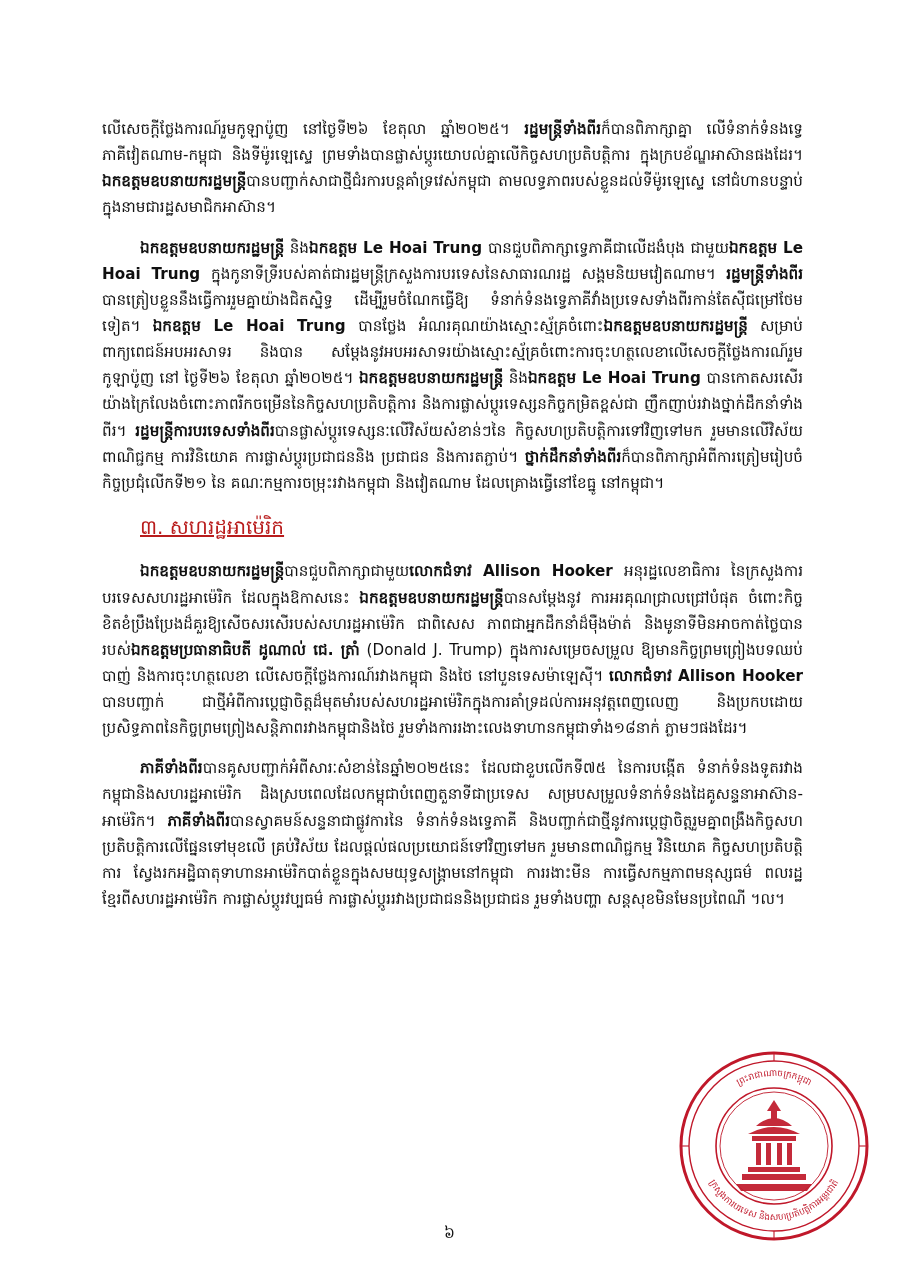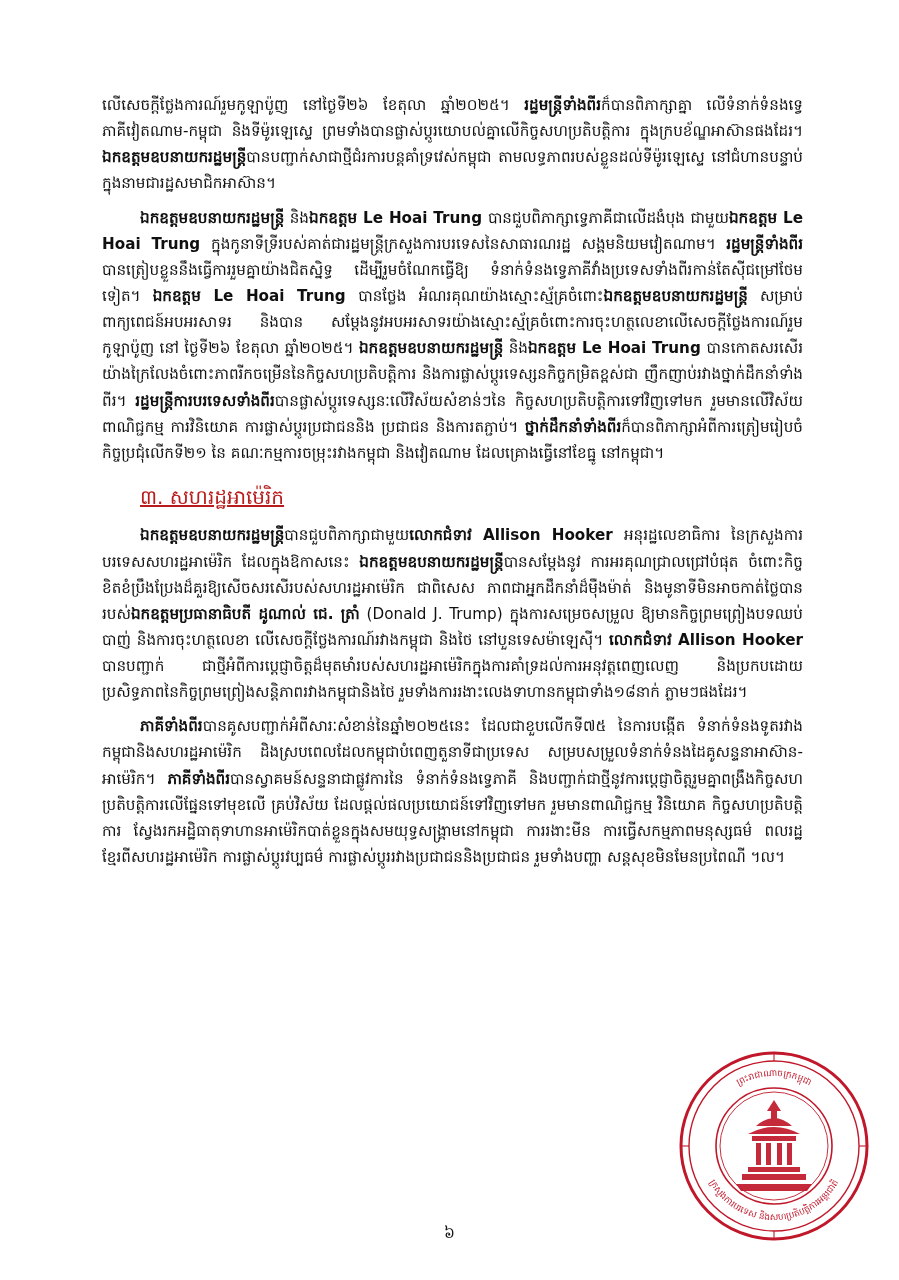--- a/index.html
+++ b/index.html
@@ -13,21 +13,21 @@
     height: 1280px;
     position: relative;
     font-family: "DejaVu Sans", "Liberation Sans", sans-serif;
     color: #101010;
     overflow: hidden;
   }
   .page {
     position: relative;
     width: 899px;
     height: 1280px;
-    padding: 92px 96px 0 102px;
+    padding: 116px 96px 0 102px;
   }
   .doc-body {
     font-size: 15.2px;
     line-height: 1.72;
     text-align: justify;
     text-justify: inter-word;
   }
   p {
     margin: 0 0 1px 0;
   }
@@ -44,21 +44,21 @@
   }
   .heading-blue {
     margin: 14px 0 3px 0;
     text-indent: 38px;
     color: #b91c1c;
     font-size: 20px;
   }
   .heading-blue .u {
     text-decoration: underline;
   }
-  .para-block { margin-top: 8px; }
+  .para-block { margin-top: 14px; }
   .page-number {
     position: absolute;
     left: 0;
     right: 0;
     bottom: 34px;
     text-align: center;
     font-size: 15.5px;
     color: #111;
   }
   

